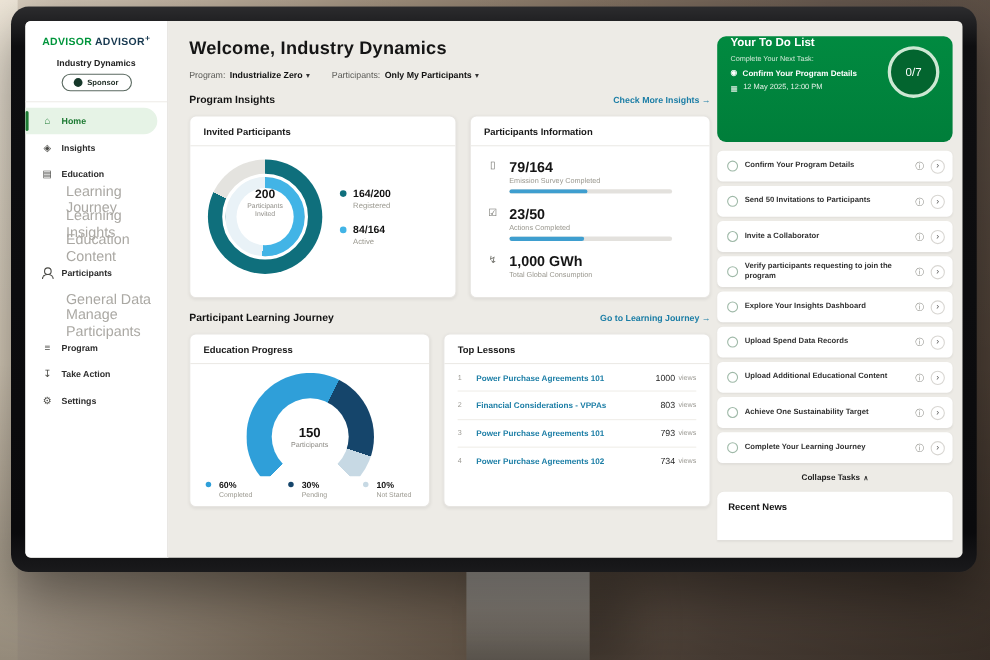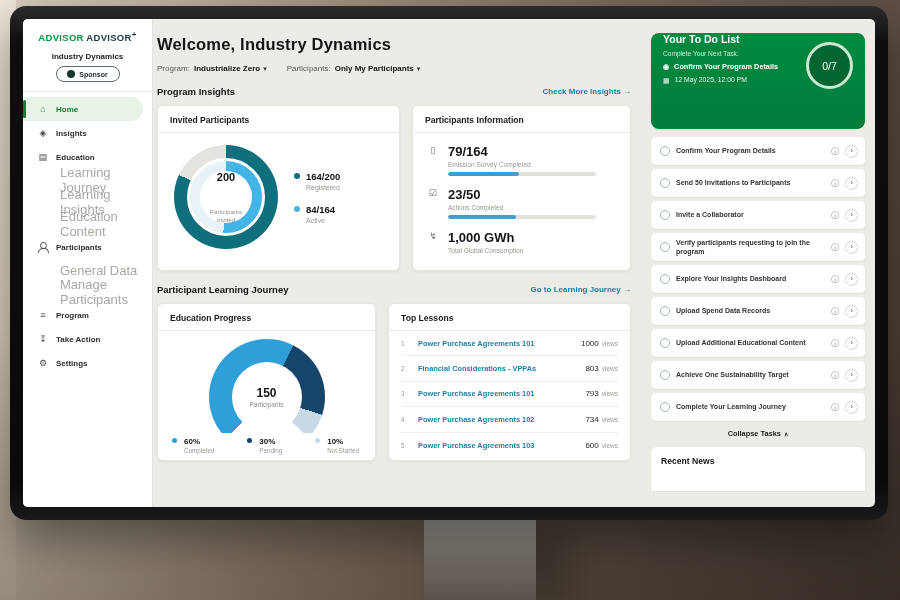--- a/index.html
+++ b/index.html
@@ -34,21 +34,21 @@
   .nav-item .ic{width:12px;font-size:9px;color:#4a4a46;text-align:center;font-weight:normal}
   .nav-item.active{background:#e6f3e6;color:#1d7a33;border-radius:0 12px 12px 0;margin-right:9px}
   .nav-item.active .ic{color:#1d7a33}
   .nav-item.active::before{content:'';position:absolute;left:0;top:3px;bottom:3px;width:3px;background:#1d7a33;border-radius:2px}
   .nav-sub{display:flex;align-items:center;height:22px;padding-left:37px;font-size:13px;color:#aaa8a3;cursor:pointer}
   .icon-people{position:relative;width:12px;height:11px;display:inline-block}
   .icon-people::before{content:'';position:absolute;left:3px;top:0;width:5px;height:5px;border:1.2px solid #4a4a46;border-radius:50%}
   .icon-people::after{content:'';position:absolute;left:1px;top:6.5px;width:9px;height:4px;border:1.2px solid #4a4a46;border-bottom:none;border-radius:5px 5px 0 0}
 
   
-  .main{flex:1;padding:16px 0 0 4px;position:relative}
+  .main{flex:1;padding:16px 0 0 19px;position:relative}
   .welcome{font-size:16.5px;font-weight:bold;color:#151515;letter-spacing:.2px}
   .filters{display:flex;gap:20px;margin-top:10px;font-size:8px;color:#5a5a56;align-items:flex-end}
   .filter{display:flex;align-items:center;cursor:pointer}
   .fv{font-weight:bold;color:#121212;margin-left:4px}
   .chev{font-size:7px;margin-left:3px;color:#333}
   .section-head{display:flex;justify-content:space-between;align-items:center;margin-top:13px;margin-bottom:8px;width:474px}
   .section-title{font-size:9.5px;font-weight:bold;color:#131313}
   .section-link{font-size:8px;font-weight:bold;color:#1c7ea6;cursor:pointer}
   .cards-row{display:flex;gap:12px;width:474px}
   .card{background:#fff;border-radius:6px;border:1px solid #e7e5e1;box-shadow:0 1px 3px rgba(0,0,0,.06)}
@@ -57,21 +57,21 @@
   .card-info{width:220px;height:166px}
   .card-edu{width:220px;height:158px}
   .card-lessons{width:244px;height:158px}
 
   
   .donut-wrap{display:flex;align-items:center;gap:16px;padding:12px 8px 0 16px}
   .donut{width:104px;height:104px;position:relative}
   .ring-outer{position:absolute;inset:0;border-radius:50%}
   .ring-inner{position:absolute;inset:13px;border-radius:50%;border:3px solid #fff}
   .hole{position:absolute;inset:26px;background:#fff;border-radius:50%;display:flex;flex-direction:column;
-    align-items:center;justify-content:space-between;text-align:center}
+    align-items:center;justify-content:flex-start;text-align:center}
   .hole-v{font-size:11px;font-weight:bold;color:#141414}
   .hole-l{font-size:6.2px;color:#8e8c86;width:42px;line-height:1.2;margin-top:1px}
   .dlegend{display:flex;flex-direction:column;gap:13px}
   .litem{position:relative;padding-left:12px}
   .ldot{position:absolute;left:0;top:2px;width:6px;height:6px;border-radius:50%}
   .lval{font-size:9.5px;font-weight:bold;color:#121212}
   .llab{font-size:7px;color:#9a988f;margin-top:2px}
 
   
   .info-rows{padding:11px 14px;display:flex;flex-direction:column;gap:11px}
@@ -331,26 +331,20 @@
             <span class="ltitle">Power Purchase Agreements 101</span>
             <span class="lviews">793</span>
             <span class="lsuffix">views</span>
           </div>
           <div class="lesson-row">
             <span class="lrank">4</span>
             <span class="ltitle">Power Purchase Agreements 102</span>
             <span class="lviews">734</span>
             <span class="lsuffix">views</span>
           </div>
-          <div class="lesson-row">
-            <span class="lrank">5</span>
-            <span class="ltitle">Power Purchase Agreements 103</span>
-            <span class="lviews">600</span>
-            <span class="lsuffix">views</span>
-          </div>
         </div>
       </div>
     </div>
 
     <div class="todo-panel">
       <div class="green-card">
         <div class="tt">Your To Do List</div>
         <div class="ts">Complete Your Next Task:</div>
         <div class="tn">
           <span class="tic">◉</span>

